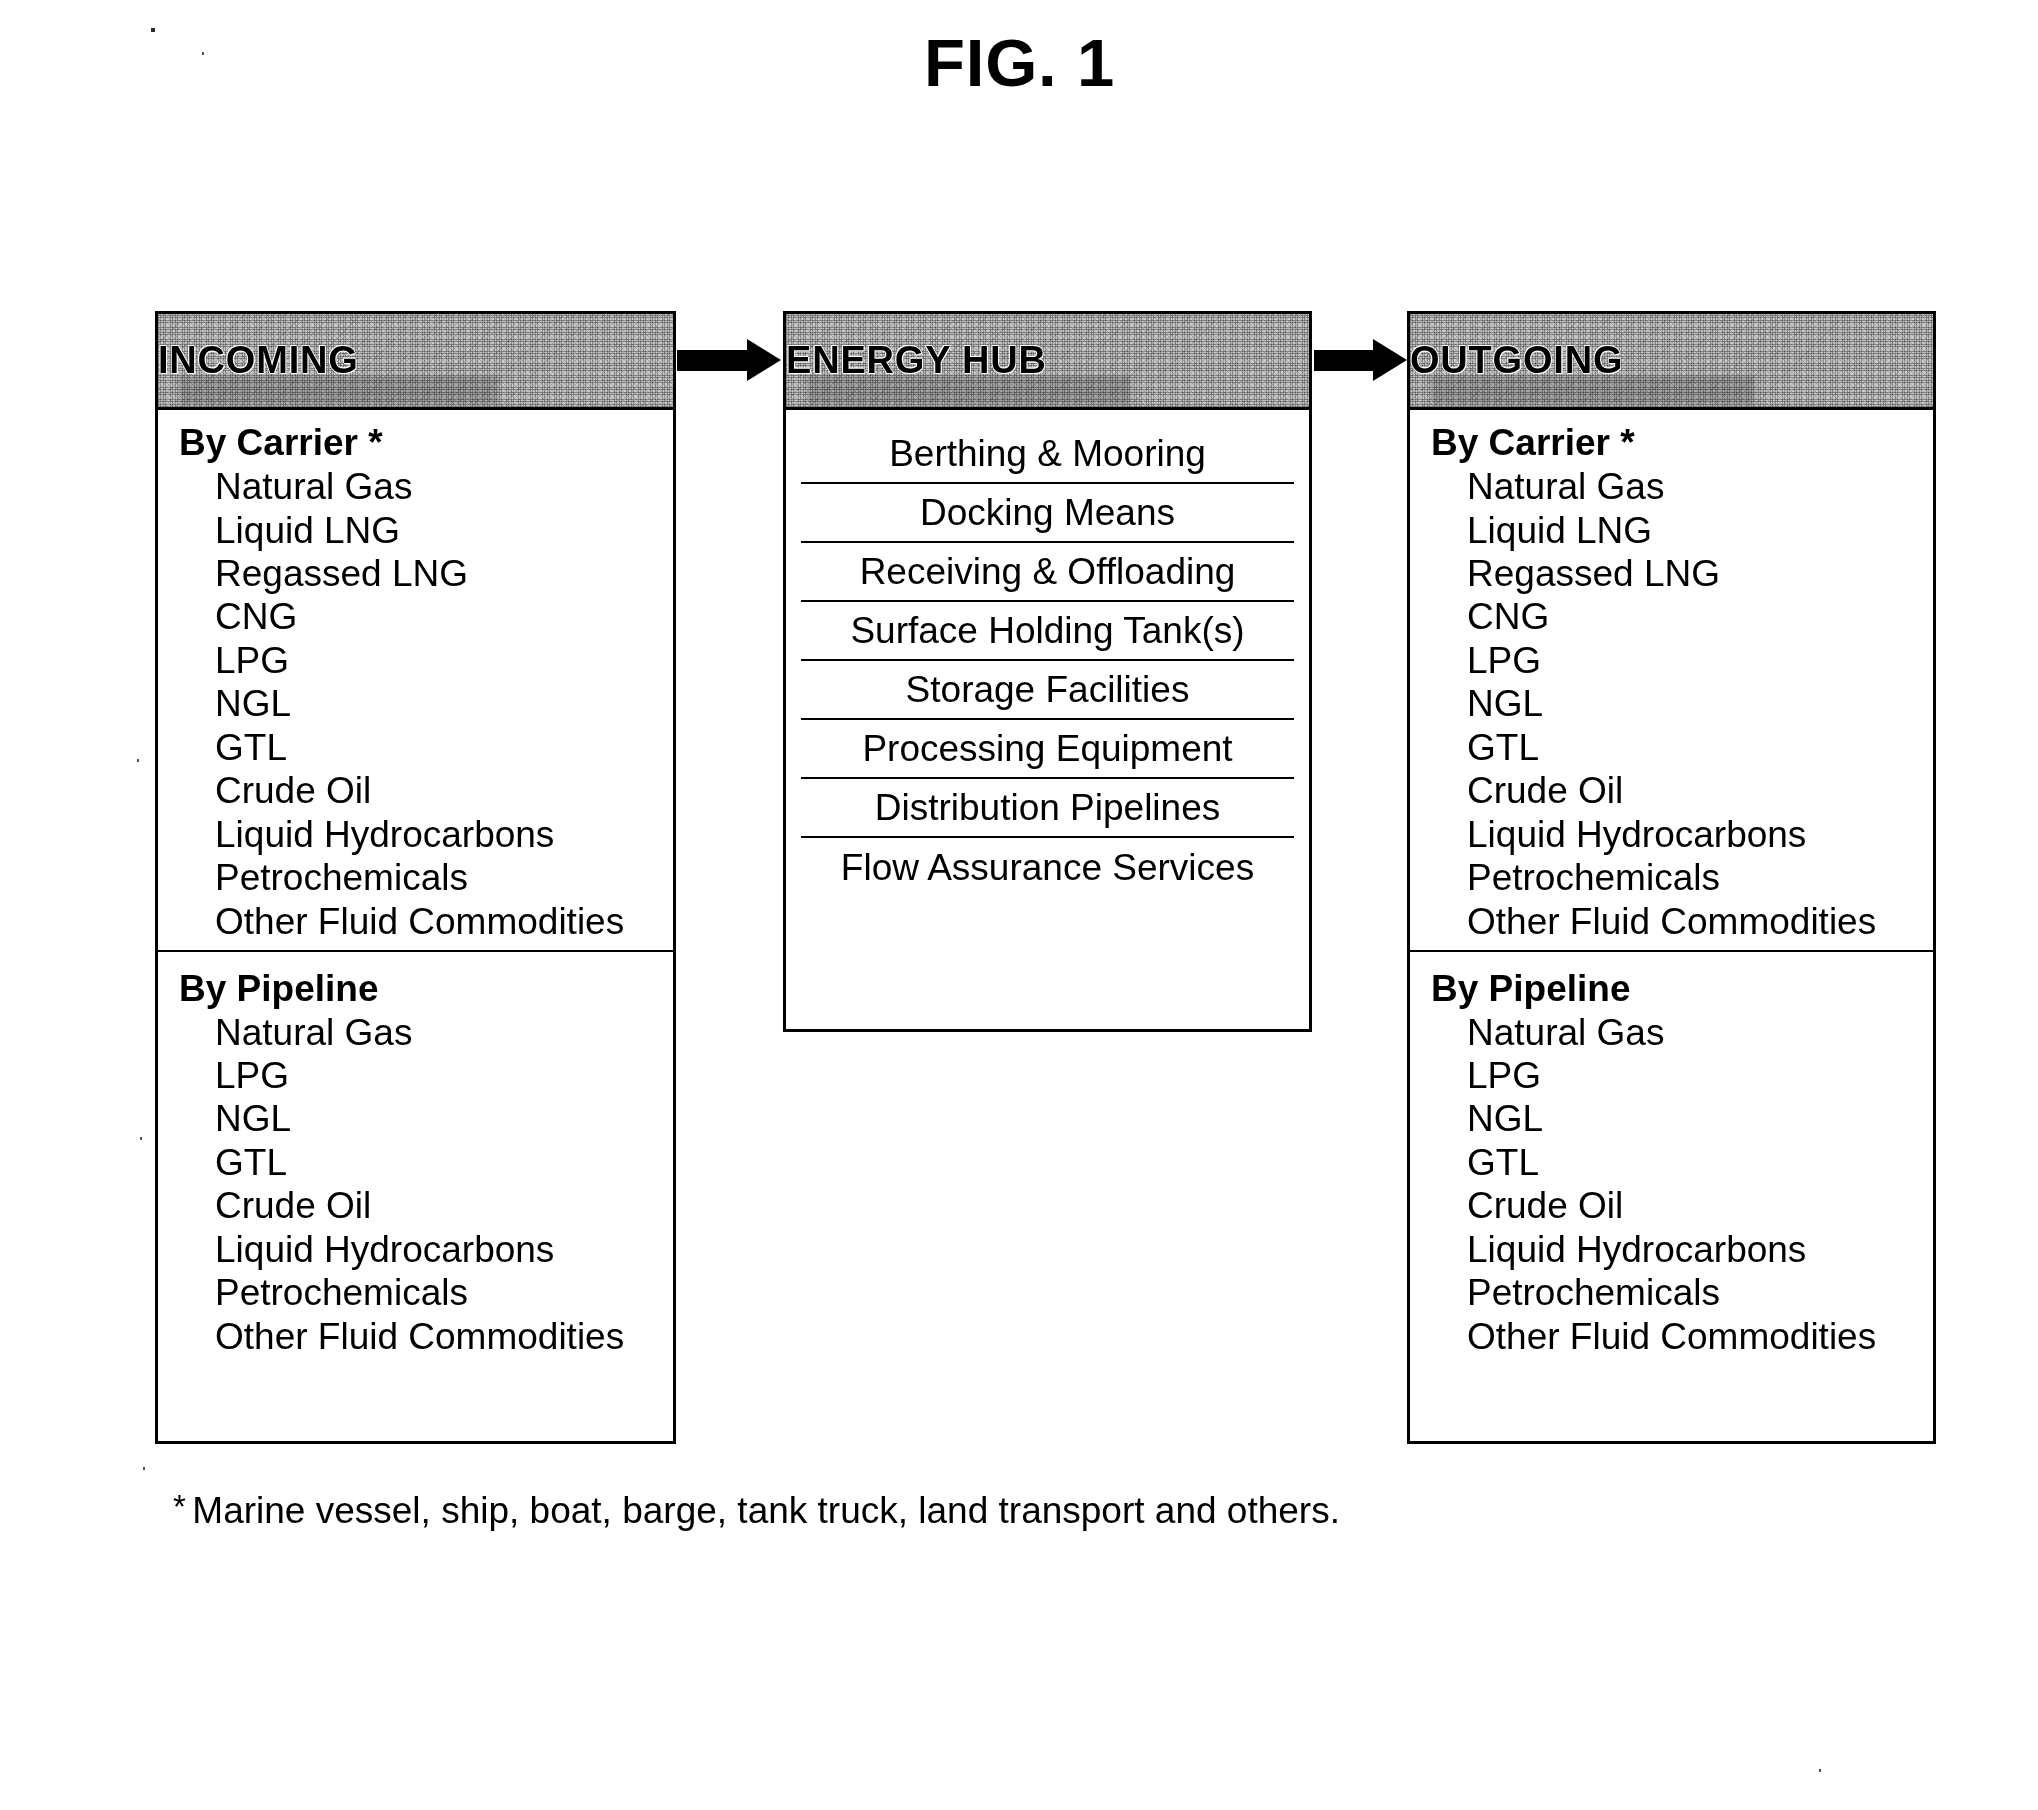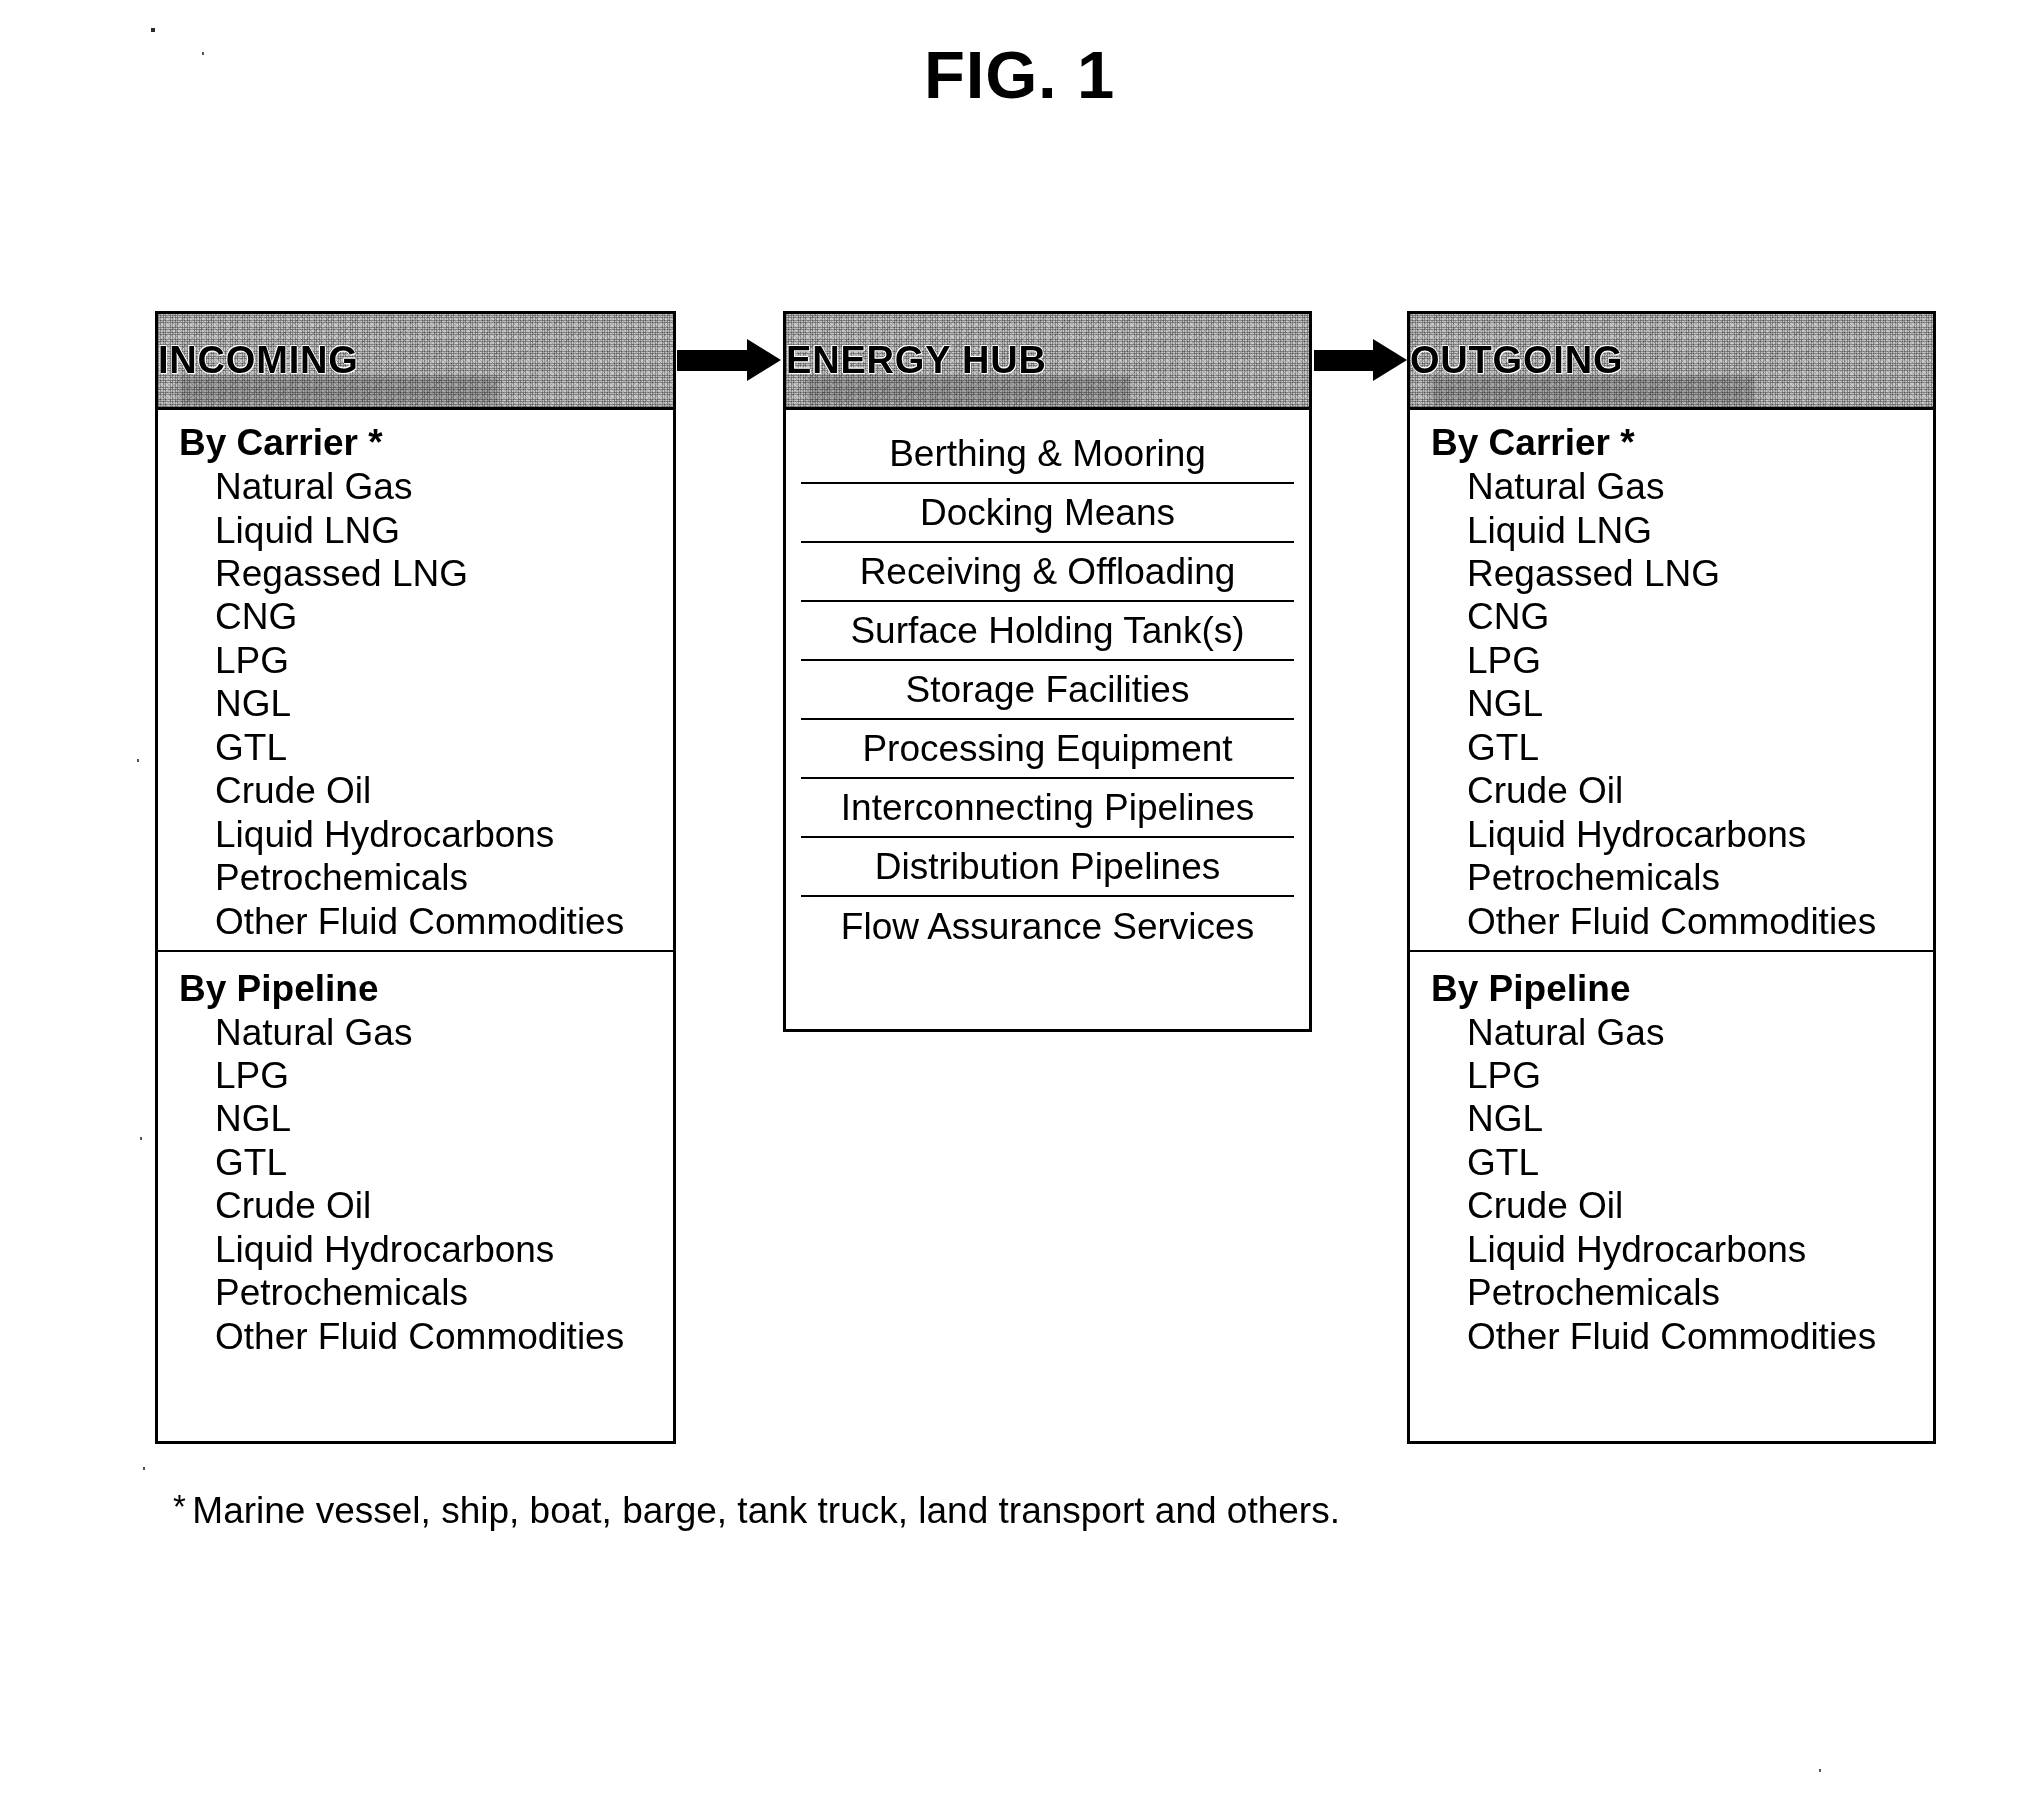--- a/index.html
+++ b/index.html
@@ -20,21 +20,20 @@
   
   .fig-title {
     position: absolute;
     top: 24.4px;
     left: 0;
     width: 2039px;
     text-align: center;
     font-size: 67px;
     font-weight: bold;
     letter-spacing: 0.8px;
-    margin-top: 12px;
   }
 
   
   .speck {
     position: absolute;
     background: #2a2a2a;
     width: 4.1px;
     height: 4.1px;
   }
   .speck.sm { width: 2.4px; height: 3.3px; background: #555; }
@@ -241,21 +240,20 @@
     <div class="smudge"></div>
     <span class="col-header-label">ENERGY HUB</span>
   </div>
   <ul class="hub-rows" id="list-hub-rows">
       <li>Berthing &amp; Mooring</li>
       <li>Docking Means</li>
       <li>Receiving &amp; Offloading</li>
       <li>Surface Holding Tank(s)</li>
       <li>Storage Facilities</li>
       <li>Processing Equipment</li>
-      <li>Interconnecting Pipelines</li>
       <li>Distribution Pipelines</li>
       <li>Flow Assurance Services</li>
     </ul>
 </div>
 
 <div class="arrow" id="arrow-2">
   <div class="shaft"></div>
   <div class="head"></div>
 </div>
 

